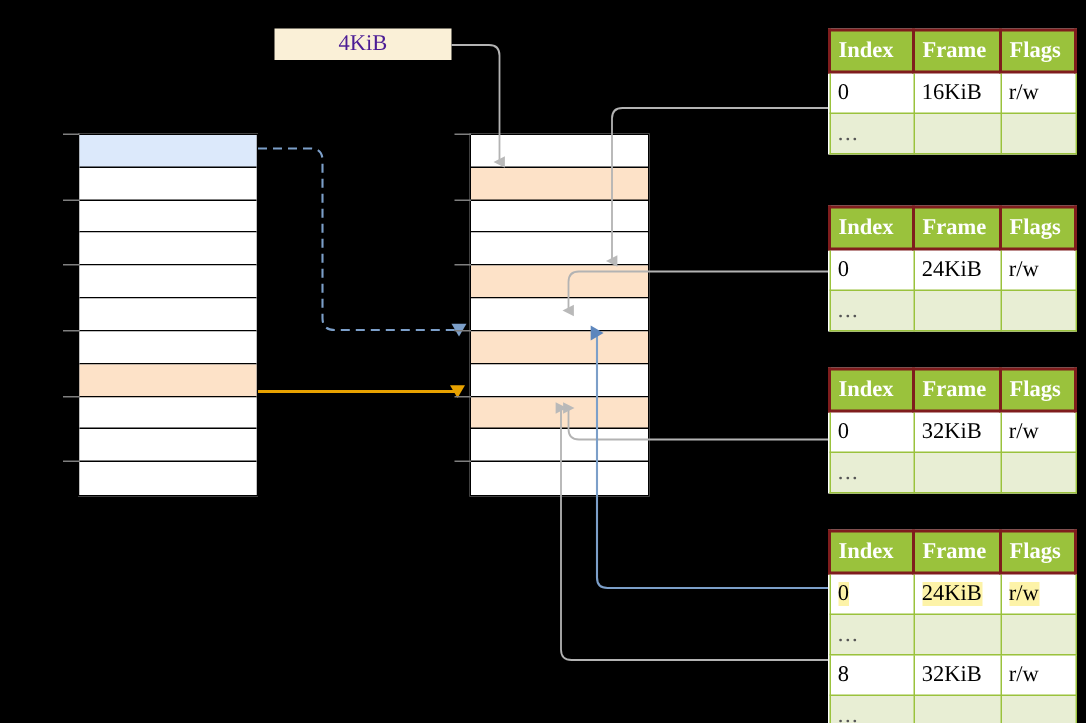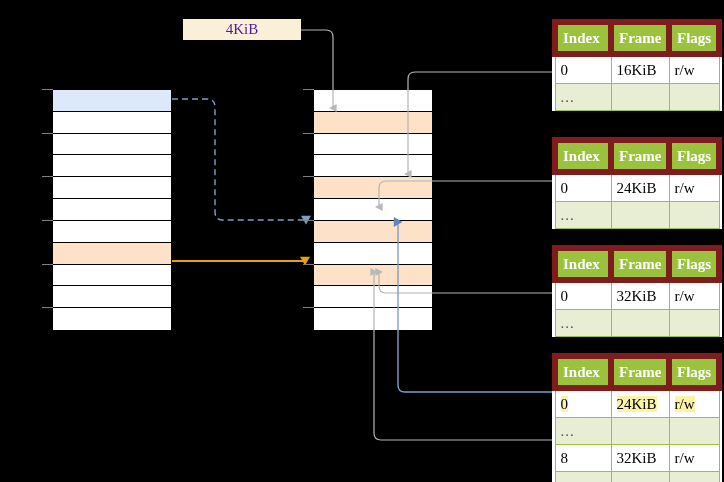--- a/index.html
+++ b/index.html
@@ -47,21 +47,21 @@
     background:#ffffff;
     border:1px solid #9ac23c;
   }
   table.frames th{
     background:#9ac23c;
     color:#ffffff;
     font-weight:bold;
     font-size:15px;
     text-align:left;
     padding:1px 5px;
-    border:6px solid #7f1d1d;
+    border:2px solid #7f1d1d;
     height:24px;
     white-space:nowrap;
   }
   table.frames td{
     border:1px solid #9ac23c;
     font-size:15px;
     color:#000;
     padding:1px 5px;
     height:24px;
     background:#ffffff;

